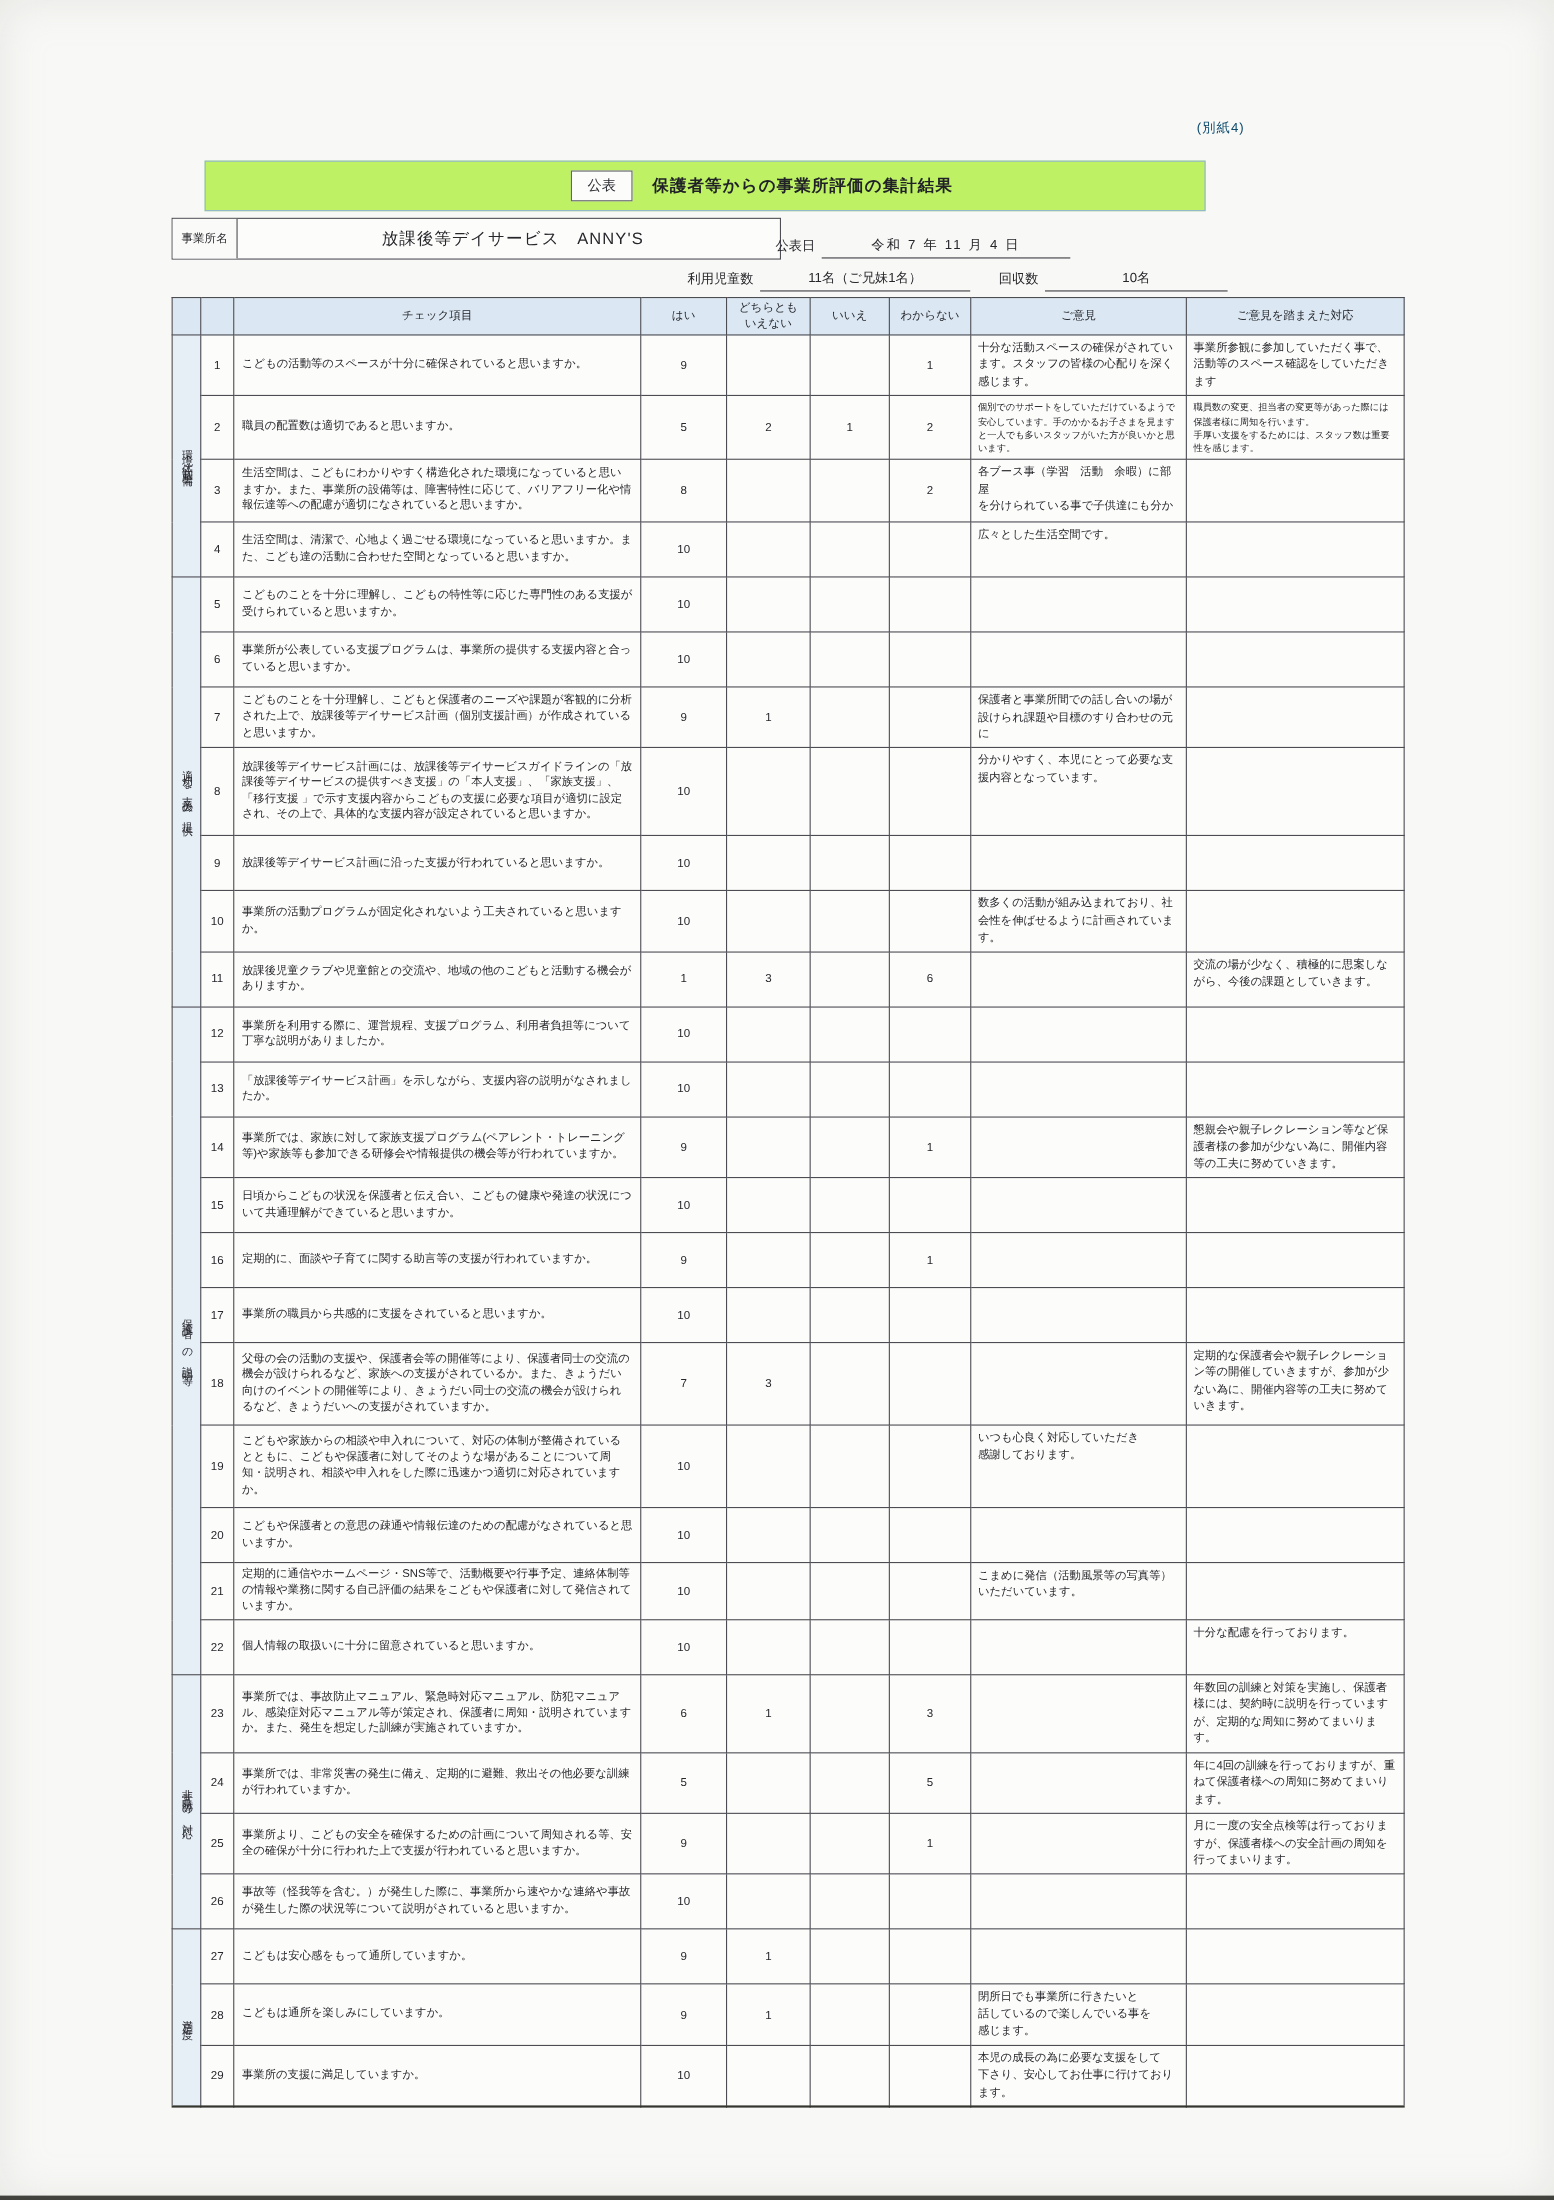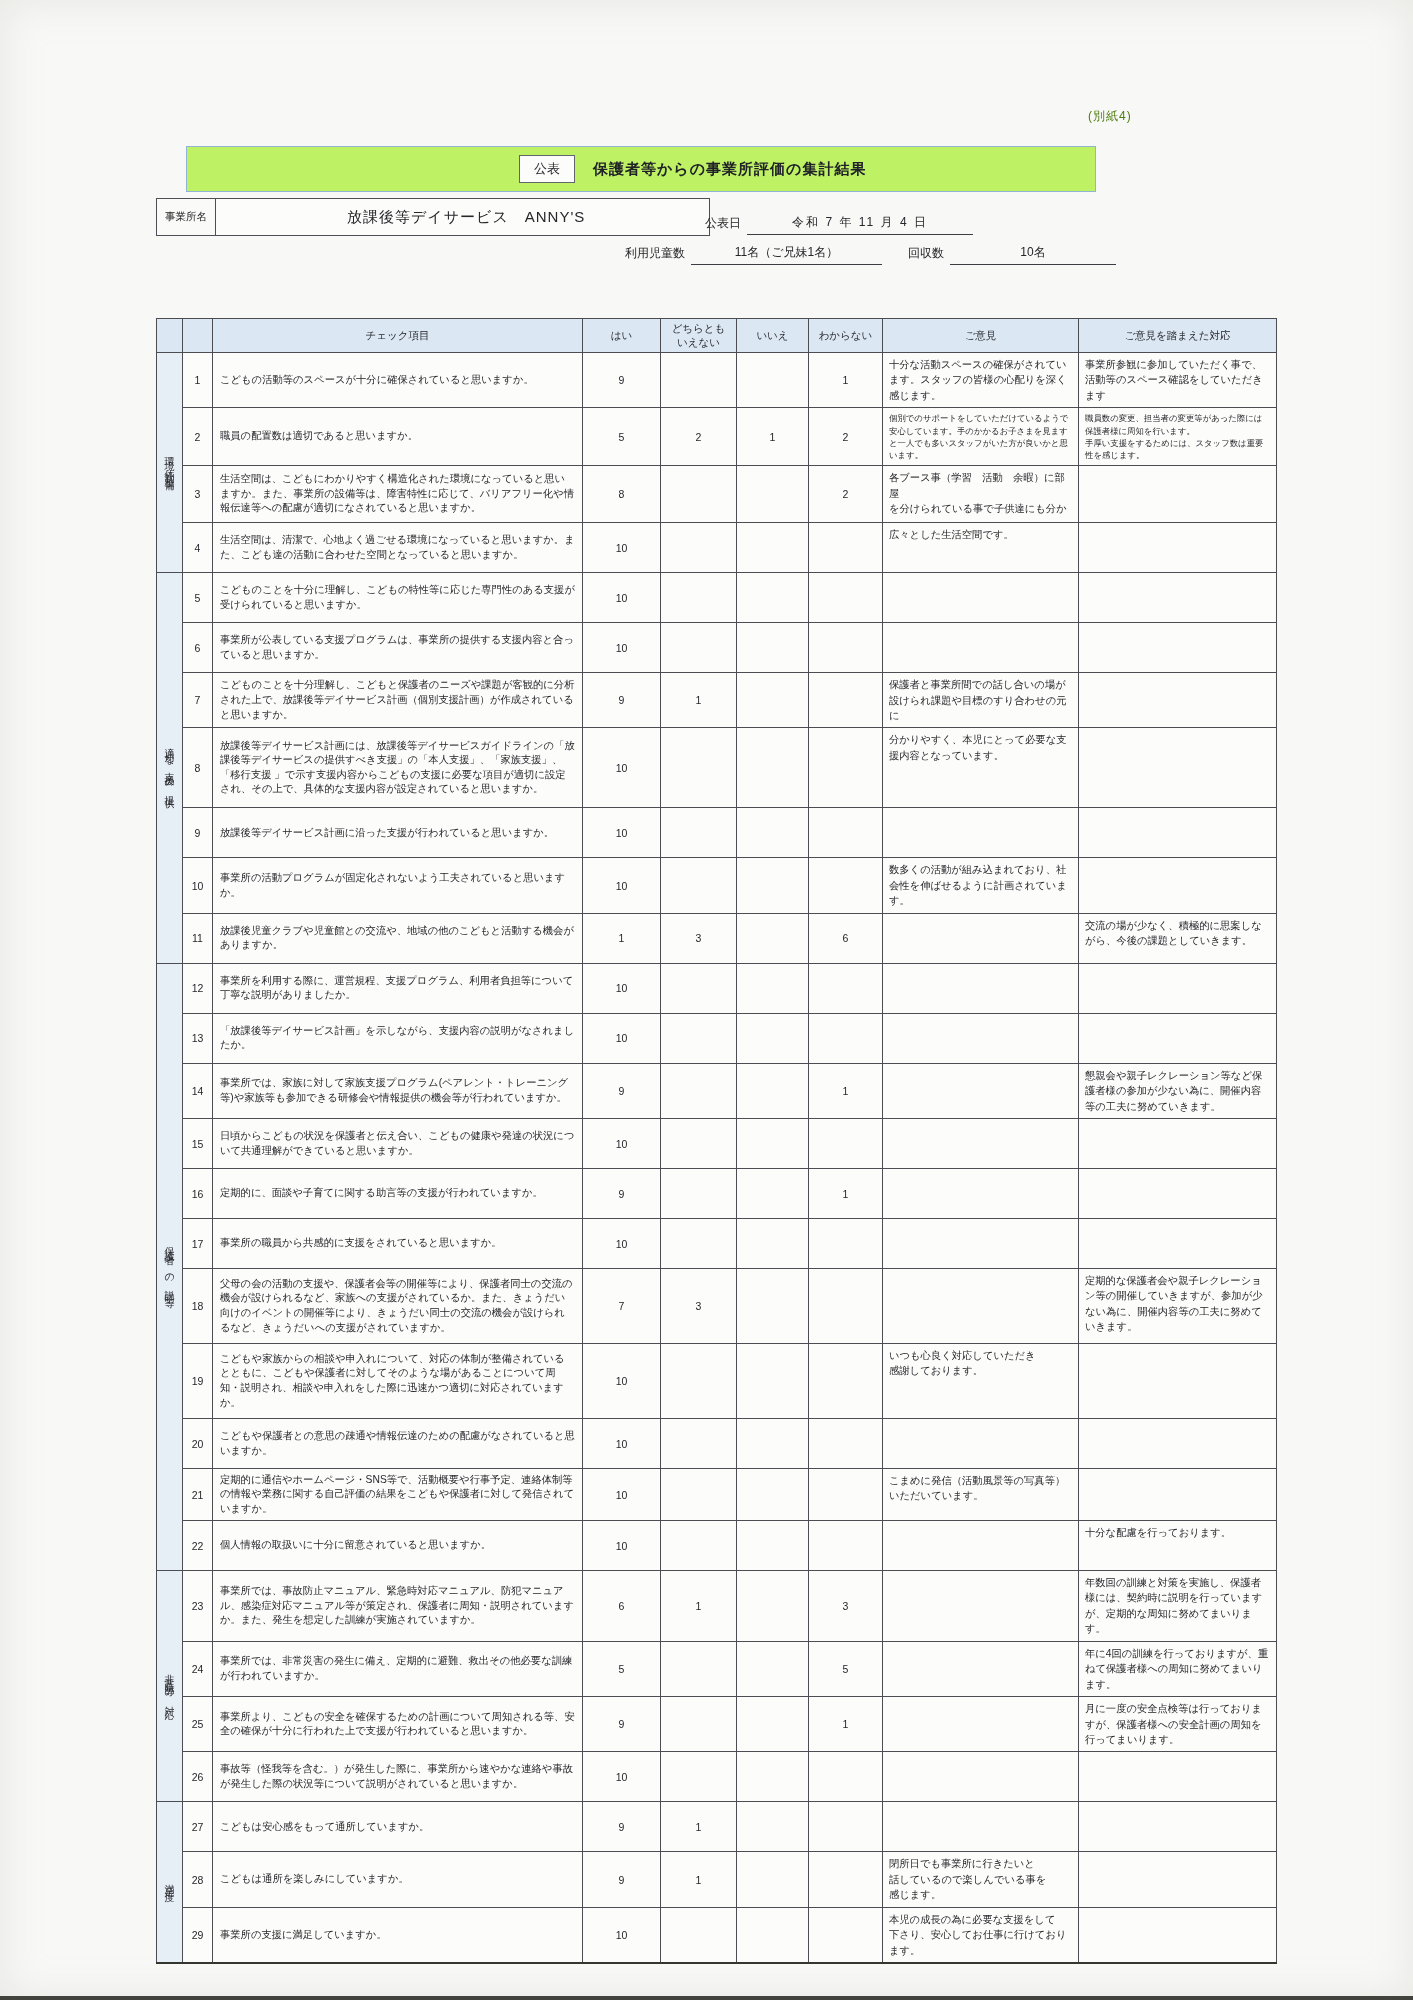--- a/index.html
+++ b/index.html
@@ -1,21 +1,21 @@
 <!DOCTYPE html>
 <html lang="ja"><head>
 <meta charset="utf-8">
 <style>
   html,body{margin:0;padding:0;}
   body{background:#e9eae7;font-family:"Liberation Sans","DejaVu Sans",sans-serif;color:#26262b;}
   .page{position:relative;width:1413px;height:2000px;background:#f8f8f6;overflow:hidden;
         box-shadow:inset 0 0 40px rgba(180,180,175,.25);}
   .scan-bottom{position:absolute;left:0;right:0;bottom:0;height:4px;background:#23241f;opacity:.85;}
 
-  .sheet-note{position:absolute;top:108px;left:1088px;font-size:12px;color:#4d7c0f;letter-spacing:1px;}
+  .sheet-note{position:absolute;top:108px;left:1088px;font-size:12px;color:#0c4a6e;letter-spacing:1px;}
 
   .title-box{position:absolute;left:186px;top:146px;width:908px;height:44px;border:1px solid #90b4d2;
              background:#bef264;display:flex;align-items:center;}
   .badge{display:inline-block;margin-left:332px;border:1px solid #62656d;padding:4px 14px;
          font-size:13px;color:#2c2d33;background:#fcfcfb;}
   .doc-title{margin-left:18px;font-size:15px;font-weight:bold;letter-spacing:1px;color:#212227;}
 
   .office-box{position:absolute;left:156px;top:198px;width:552px;height:36px;border:1px solid #4e4f56;
               background:#fcfcfb;display:flex;align-items:stretch;gap:11px;}
   .office-label{width:58px;border-right:1px solid #4e4f56;display:flex;align-items:center;justify-content:center;
@@ -27,21 +27,21 @@
   .field-label{margin-right:6px;padding-bottom:3px;}
   .uline{border-bottom:1.5px solid #3c3d42;text-align:center;padding:0 8px 3px 8px;letter-spacing:2px;}
   .uline.date{min-width:210px;}
   .uline.users{min-width:175px;letter-spacing:0;}
   .uline.resp{min-width:150px;letter-spacing:0;}
   .gap{width:26px;}
 
   table.eval{position:absolute;left:156px;top:270px;width:1120px;border-collapse:collapse;
              table-layout:fixed;background:#fcfcfb;}
   table.eval th,table.eval td{border:1px solid #4c4d53;}
-  table.eval{border:1.5px solid #3c3d42;border-bottom:2.5px solid #34352f;margin-top:48px;}
+  table.eval{border:1.5px solid #3c3d42;border-bottom:2.5px solid #34352f;}
   thead th{background:#dbe8f3;font-weight:normal;font-size:10.5px;padding:3px 2px;
            white-space:pre-line;line-height:1.25;color:#26262b;}
   td.gcell{background:#e6eef6;vertical-align:middle;text-align:center;padding:2px 1px;}
   .vtext{writing-mode:vertical-rl;text-orientation:upright;margin:0 auto;font-size:10px;
          letter-spacing:4px;line-height:1.1;color:#26262b;}
   td.ncell{text-align:center;font-size:10.5px;vertical-align:middle;padding:1px;}
   td.qcell{font-size:10.3px;line-height:1.42;padding:3px 7px;vertical-align:middle;text-align:left;}
   td.ccell{text-align:center;font-size:10.5px;vertical-align:middle;padding:1px;}
   td.ocell,td.rcell{font-size:10.3px;line-height:1.5;padding:4px 6px;vertical-align:top;
                     text-align:left;white-space:pre-line;}

